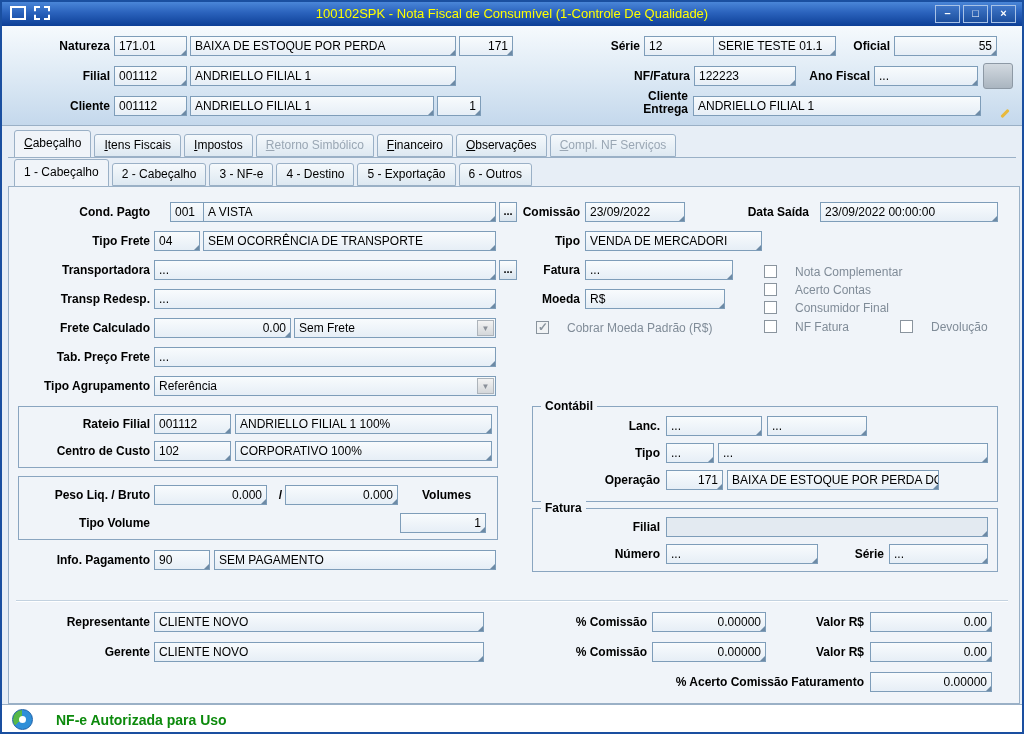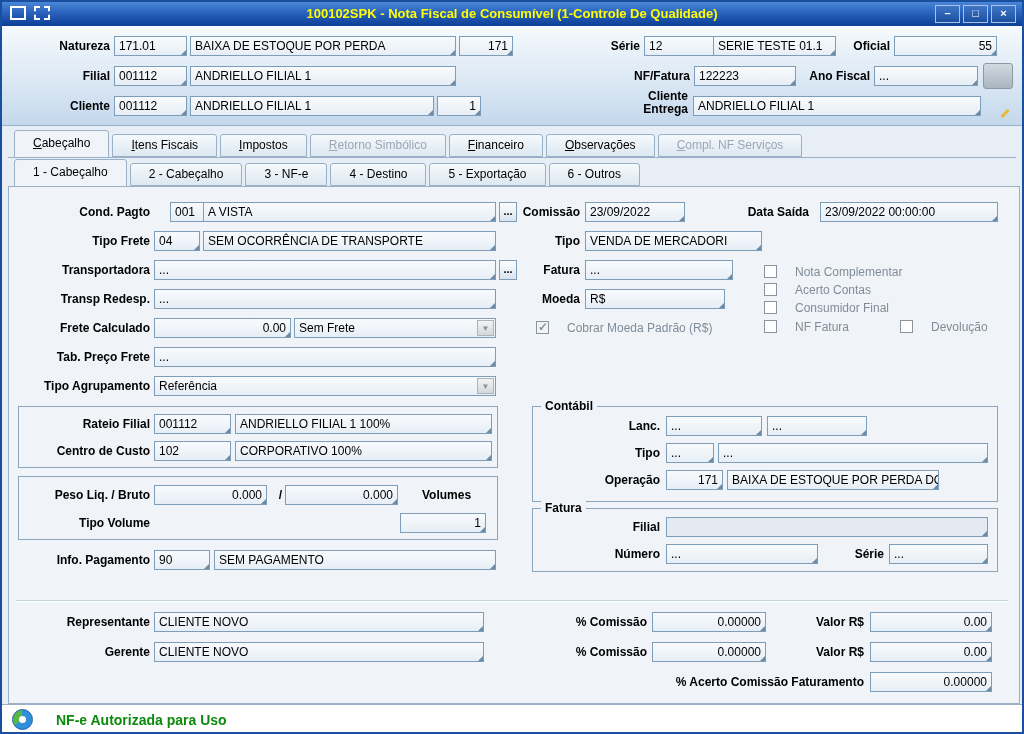--- a/index.html
+++ b/index.html
@@ -9,21 +9,21 @@
     border:2px solid #1a4fa0; background:#e7eef6;
     font-family:"Liberation Sans", sans-serif; font-size:12px; overflow:hidden;
   }
   
   .titlebar { position:absolute; left:0; top:0; right:0; height:24px;
     background:linear-gradient(180deg,#4a86d8 0%,#2a62bc 45%,#0d3f96 100%); }
   .tb-icon { position:absolute; top:4px; width:16px; height:14px;
     border:2px solid #fff; background:transparent; }
   .tb-icon.i2 { border-style:dashed; }
   .title-text { position:absolute; left:0; right:0; top:4px; text-align:center;
-    color:#ffff00; font-weight:bold; font-size:13px; white-space:nowrap; }
+    color:#ffff00; font-weight:normal; font-size:13px; white-space:nowrap; }
   .winbtns { position:absolute; right:6px; top:3px; display:flex; gap:3px; }
   .winbtn { width:25px; height:18px; border:1px solid #a8c2e6;
     background:linear-gradient(#3f76c8,#1c4f9e); color:#fff; font-size:11px;
     line-height:15px; text-align:center; font-weight:bold; }
   
   .header-band { position:absolute; left:0; top:24px; right:0; height:100px;
     background:linear-gradient(180deg,#f6fafd 0%,#dbe8f4 55%,#c4d8ec 100%);
     border-bottom:1px solid #9ab0c6; }
   
   .lbl { position:absolute; height:20px; line-height:20px; font-weight:bold;
@@ -44,21 +44,21 @@
     color:#8a9099; font-size:8px; display:flex; align-items:center; justify-content:center; }
   .combo .arrow::before { content:"▼"; }
   .dots { position:absolute; width:18px; height:20px; text-align:center; line-height:17px;
     font-size:11px; font-weight:bold; background:linear-gradient(#fbfdfe,#d9e4ee);
     border:1px solid #7e9db9; }
   
   .tabline { position:absolute; left:6px; right:6px; top:155px; border-top:1px solid #9ab0c6; z-index:1; }
   .tabs { position:absolute; display:flex; align-items:flex-start; z-index:2; }
   .tabs-main { left:12px; top:128px; height:28px; }
   .tabs-sub { left:12px; top:157px; height:28px; z-index:3; }
-  .tab { margin-top:4px; height:23px; line-height:21px; padding:0 18px; text-align:center;
+  .tab { margin-top:4px; height:23px; line-height:21px; padding:0 9px; text-align:center;
     background:linear-gradient(#f5f9fc,#dde8f1); border:1px solid #9ab0c6;
     border-radius:3px 3px 0 0; margin-right:3px; color:#000; white-space:nowrap; position:relative; }
   .tab.active { margin-top:0; height:28px; line-height:25px; background:#f0f4f9; z-index:4; }
   .tab.disabled { color:#9aa7b4; }
   .tabs-main .tab::first-letter { text-decoration:underline; }
   
   .panel { position:absolute; left:6px; top:184px; width:1012px; height:518px;
     background:#f0f4f9; border:1px solid #9ab0c6; }
   .group { position:absolute; border:1px solid #8aa5c0; }
   .legend { position:absolute; top:-9px; left:8px; padding:0 4px; background:#f0f4f9;

